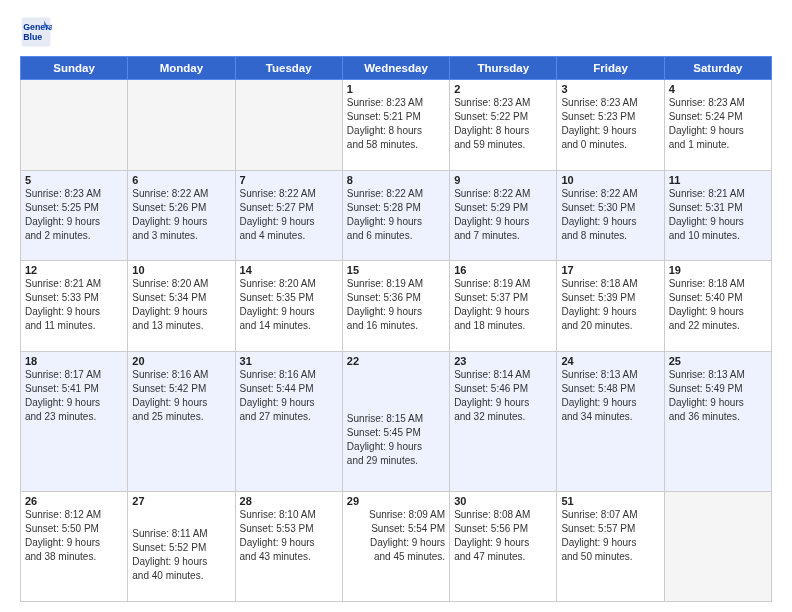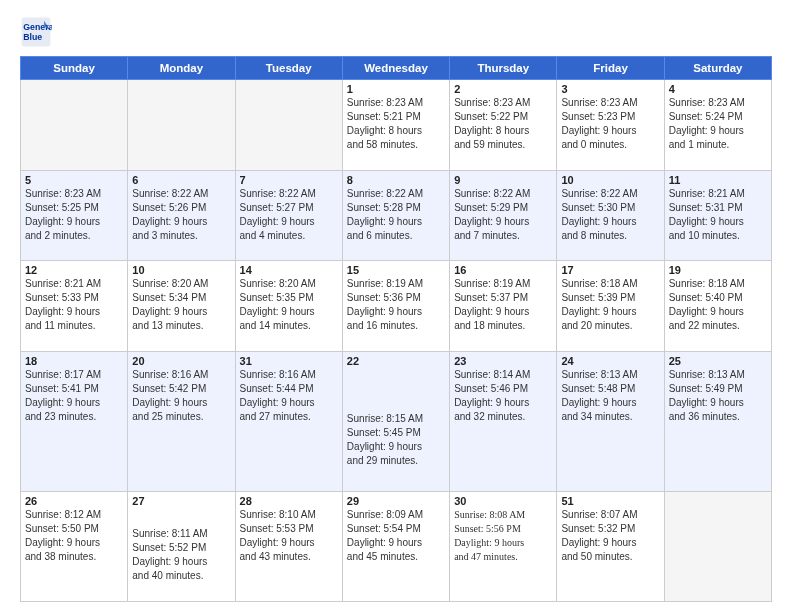--- a/index.html
+++ b/index.html
@@ -326,36 +326,36 @@
           </td>
           <td>
             <div class="day-number">28</div>
             <div class="day-info" style="white-space: pre-line;">Sunrise: 8:10 AM
 Sunset: 5:53 PM
 Daylight: 9 hours
 and 43 minutes.</div>
           </td>
           <td>
             <div class="day-number">29</div>
-            <div class="day-info" style="white-space: pre-line;">Sunrise: 8:09 AM
+            <div class="day-info" style="white-space: pre-line; text-align: right;">Sunrise: 8:09 AM
 Sunset: 5:54 PM
 Daylight: 9 hours
 and 45 minutes.</div>
           </td>
           <td>
             <div class="day-number">30</div>
-            <div class="day-info" style="white-space: pre-line; font-family: Liberation Serif, serif;">Sunrise: 8:08 AM
+            <div class="day-info" style="white-space: pre-line;">Sunrise: 8:08 AM
 Sunset: 5:56 PM
 Daylight: 9 hours
 and 47 minutes.</div>
           </td>
           <td>
             <div class="day-number">51</div>
             <div class="day-info" style="white-space: pre-line;">Sunrise: 8:07 AM
-Sunset: 5:32 PM
+Sunset: 5:57 PM
 Daylight: 9 hours
 and 50 minutes.</div>
           </td>
           <td class="empty"></td>
         </tr>
       </tbody>
   </table>
 </div>
 
 </body></html>

